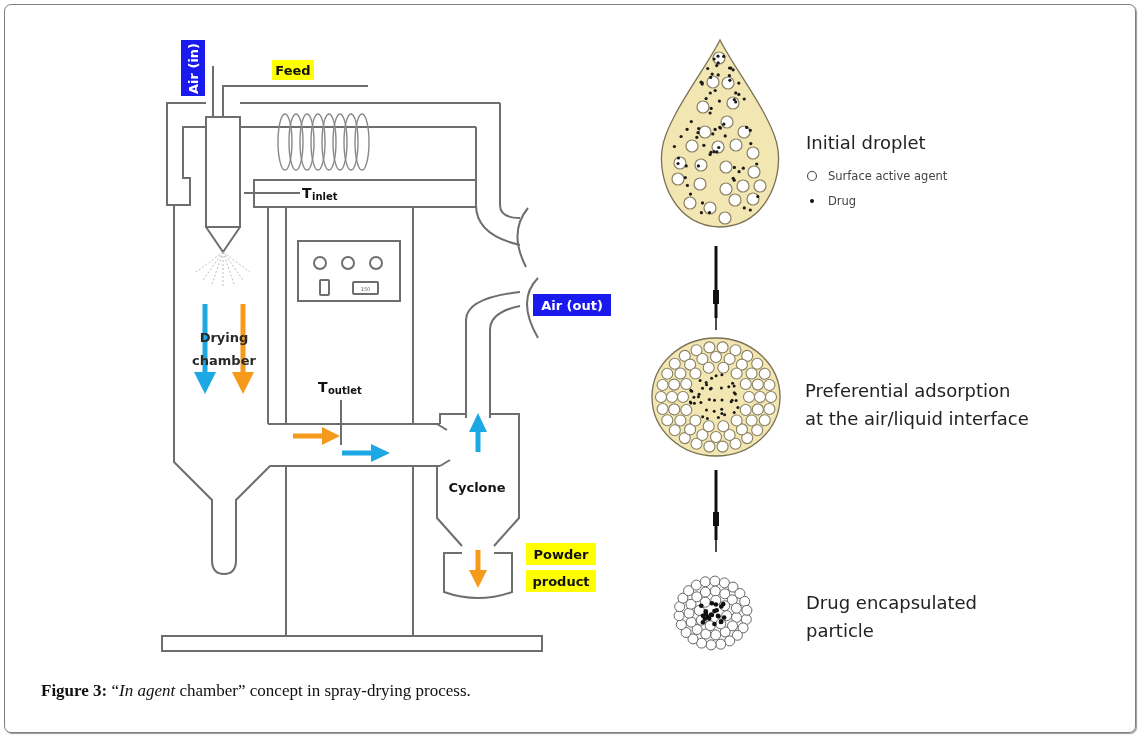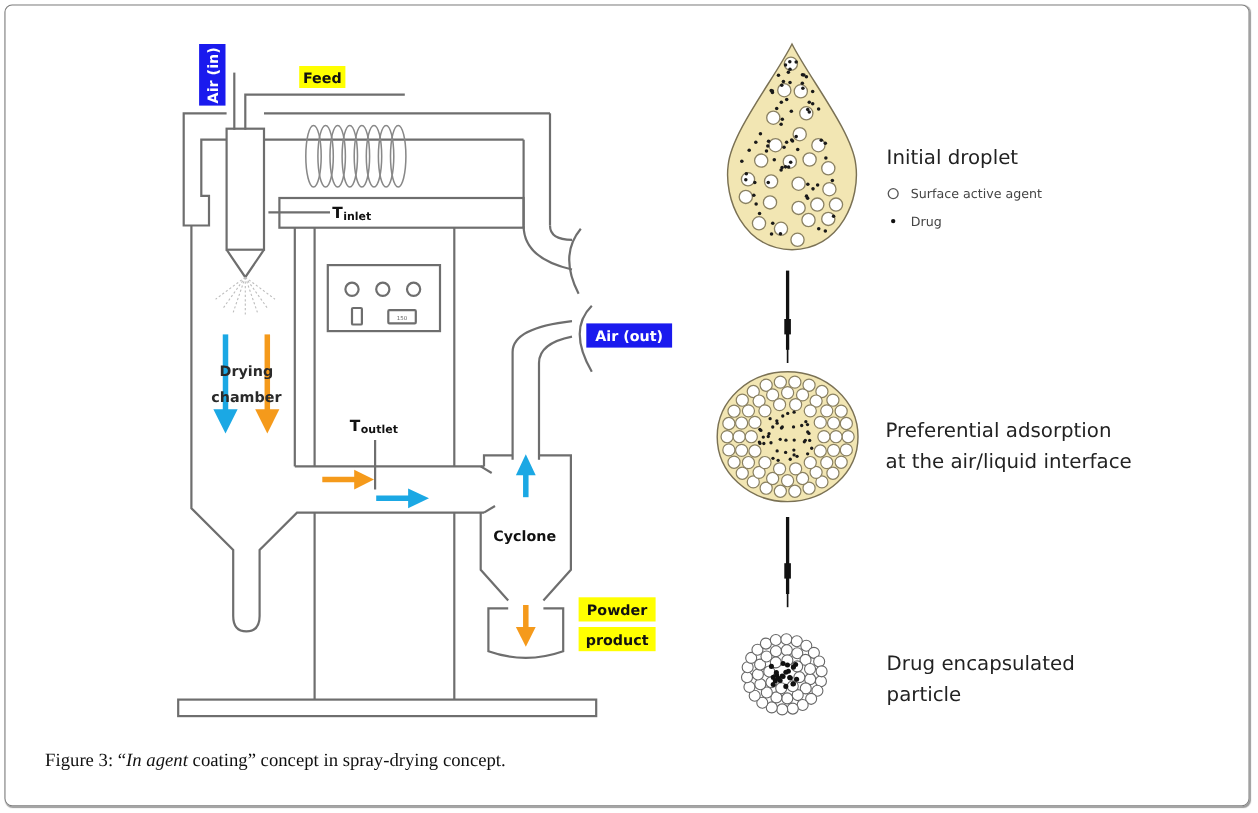--- a/index.html
+++ b/index.html
@@ -7,21 +7,21 @@
   .frame {
     position: absolute; left: 4px; top: 4px; width: 1132px; height: 729px;
     border: 1.5px solid #7d7d7d; border-radius: 7px; box-sizing: border-box;
     box-shadow: 1px 1px 1px #9a9a9a;
   }
   svg#diagram { position: absolute; left: 0; top: 0; }
   .caption {
     position: absolute; left: 41px; top: 681px;
     font-family: "Liberation Serif", "DejaVu Serif", serif; font-size: 17px; color: #111;
   }
-  .caption b { font-weight: normal; }
+  .caption b { font-weight: bold; }
   .caption i { font-style: italic; }
   .lbl { font-family: "DejaVu Sans", sans-serif; font-weight: bold; fill: #111; }
   .side-title { font-family: "DejaVu Sans", sans-serif; fill: #222; }
   .legend-text { font-family: "DejaVu Sans", sans-serif; fill: #444; }
 </style>
 </head>
 <body>
 
 <div class="frame"></div>
 
@@ -473,14 +473,14 @@
     <circle cx="812" cy="201" r="2" fill="#111"></circle>
     <text class="legend-text" x="828" y="205" font-size="11.5">Drug</text>
   </g>
   <text class="side-title" x="805" y="397" font-size="18">Preferential adsorption</text>
   <text class="side-title" x="805" y="425" font-size="18">at the air/liquid interface</text>
   <text class="side-title" x="806" y="609" font-size="18">Drug encapsulated</text>
   <text class="side-title" x="806" y="637" font-size="18">particle</text>
 </svg>
 
 <div class="caption">
-  <b>Figure 3:</b><span> “</span><i>In agent</i><span> coating” concept in spray-drying concept.</span>
+  <b>Figure 3:</b><span> “</span><i>In agent</i><span> chamber” concept in spray-drying process.</span>
 </div>
 
 </body></html>

